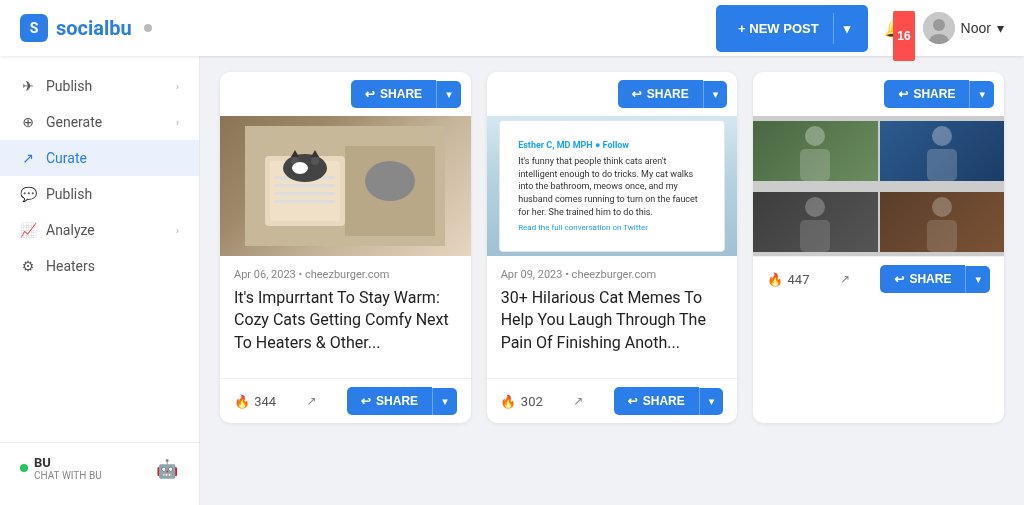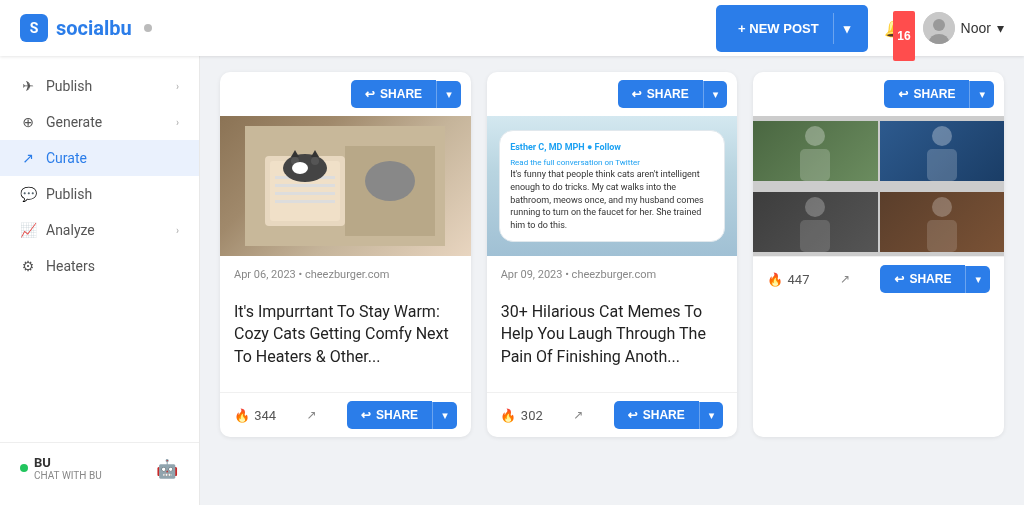--- a/index.html
+++ b/index.html
@@ -243,21 +243,21 @@
       gap: 2px;
       background: #ccc;
     }
 
     .card-content {
       padding: 12px 14px;
     }
     .card-meta {
       font-size: 11px;
       color: #888;
-      margin-bottom: 20px;
+      margin-bottom: 6px;
     }
     .card-title {
       font-size: 16px;
       font-weight: 400;
       color: #222;
       line-height: 1.4;
       margin-bottom: 12px;
     }
     .card-footer {
       padding: 8px 14px;
@@ -304,22 +304,22 @@
     }
     .external-icon {
       font-size: 12px;
       color: #888;
     }
 
     
     .tweet-preview {
       background: white;
       border: 1px solid #e1e8ed;
-      border-radius: 14px;
-      padding: 10px;
+      border-radius: 4px;
+      padding: 18px;
       margin: 4px;
       font-size: 9px;
       color: #333;
       line-height: 1.4;
       max-width: 90%;
     }
     .tweet-author {
       font-weight: bold;
       font-size: 9px;
       margin-bottom: 4px;
@@ -501,22 +501,22 @@
         <div class="card-top-share">
           <button class="share-btn" style="border-radius:5px 0 0 5px">
             <span>↩</span>
             <span>SHARE</span>
           </button>
           <button class="share-dropdown-btn">▾</button>
         </div>
         <div class="card-image card-img-2">
           <div class="tweet-preview">
             <div class="tweet-author">Esther C, MD MPH ● Follow</div>
+            <div>It's funny that people think cats aren't intelligent enough to do tricks. My cat walks into the bathroom, meows once, and my husband comes running to turn on the faucet for her. She trained him to do this.</div>
             <div style="color:#1da1f2; margin-top:4px; font-size:8px;">Read the full conversation on Twitter</div>
-            <div>It's funny that people think cats aren't intelligent enough to do tricks. My cat walks into the bathroom, meows once, and my husband comes running to turn on the faucet for her. She trained him to do this.</div>
           </div>
         </div>
         <div class="card-content">
           <div class="card-meta">Apr 09, 2023 • cheezburger.com</div>
           <div class="card-title">30+ Hilarious Cat Memes To Help You Laugh Through The Pain Of Finishing Anoth...</div>
         </div>
         <div class="card-footer">
           <div class="card-stats">
             <span class="fire-icon">🔥</span>
             <span>302</span>

